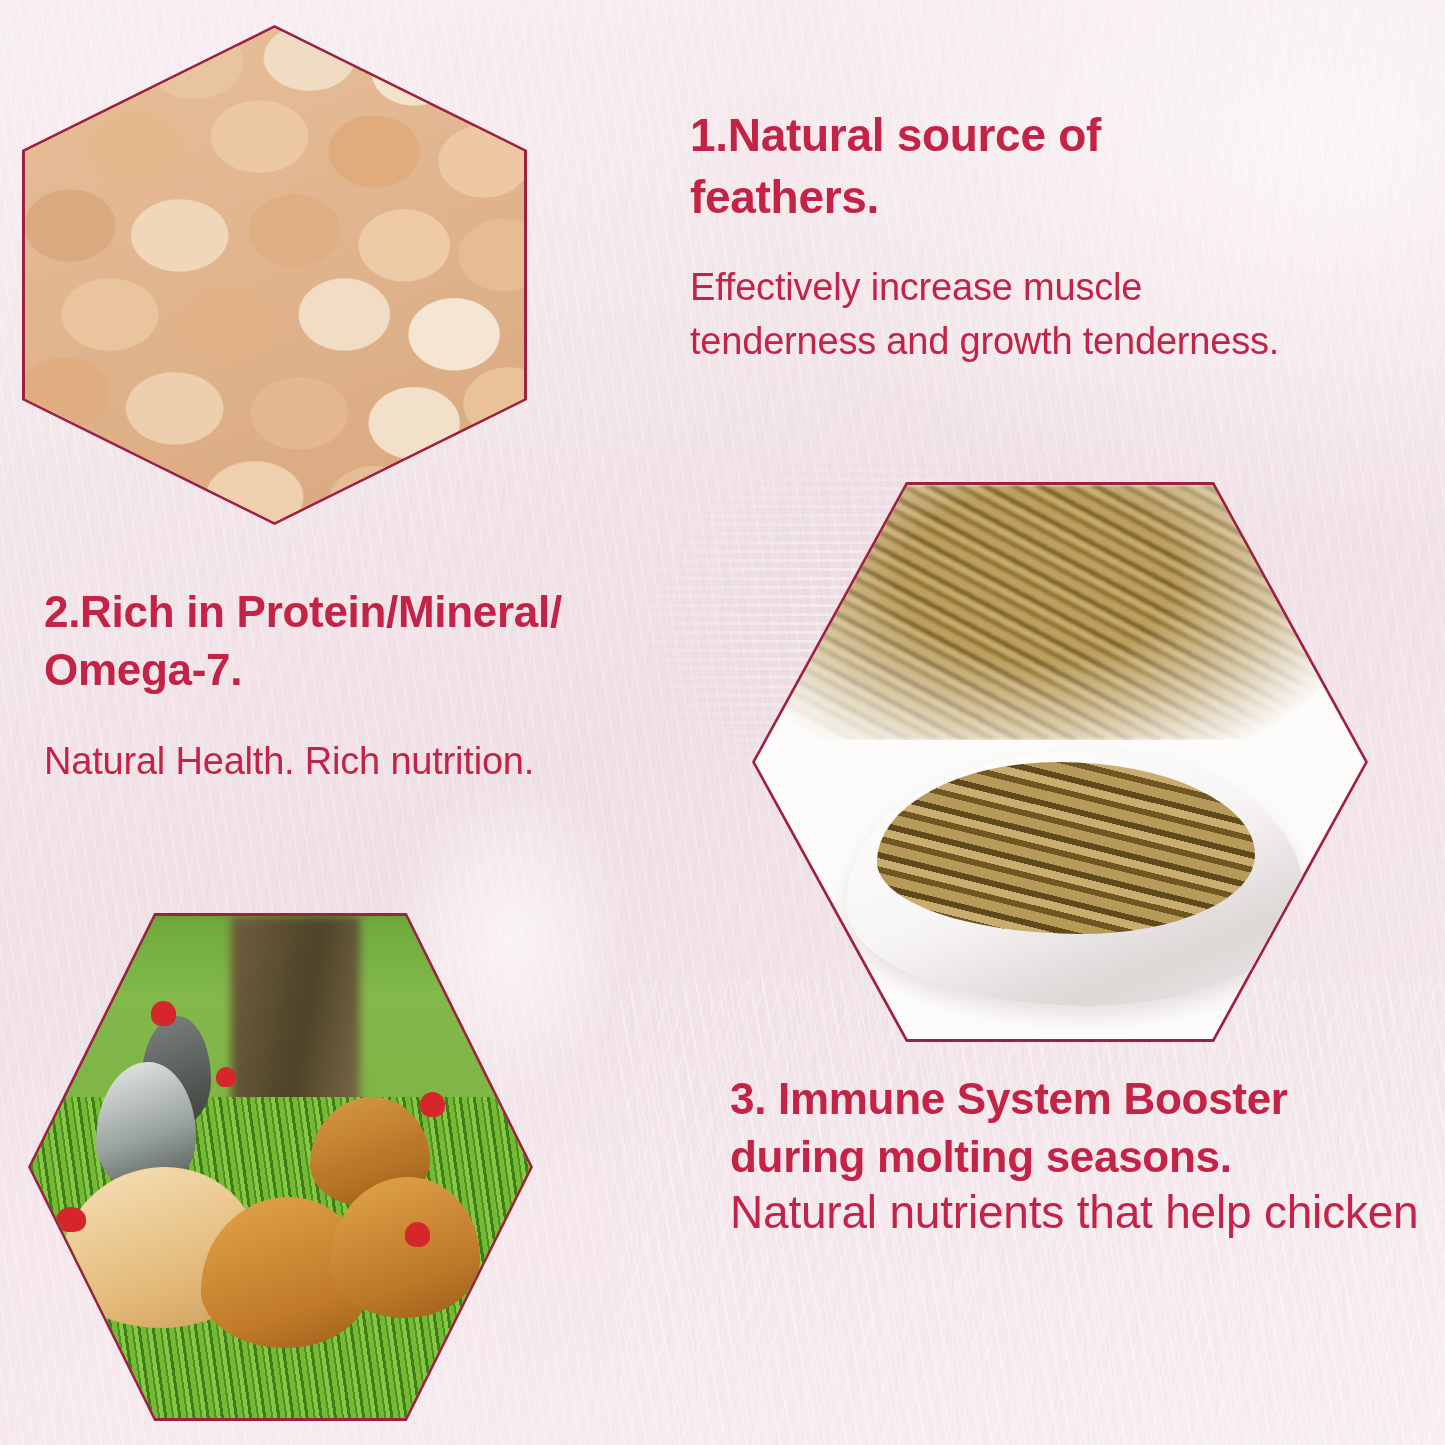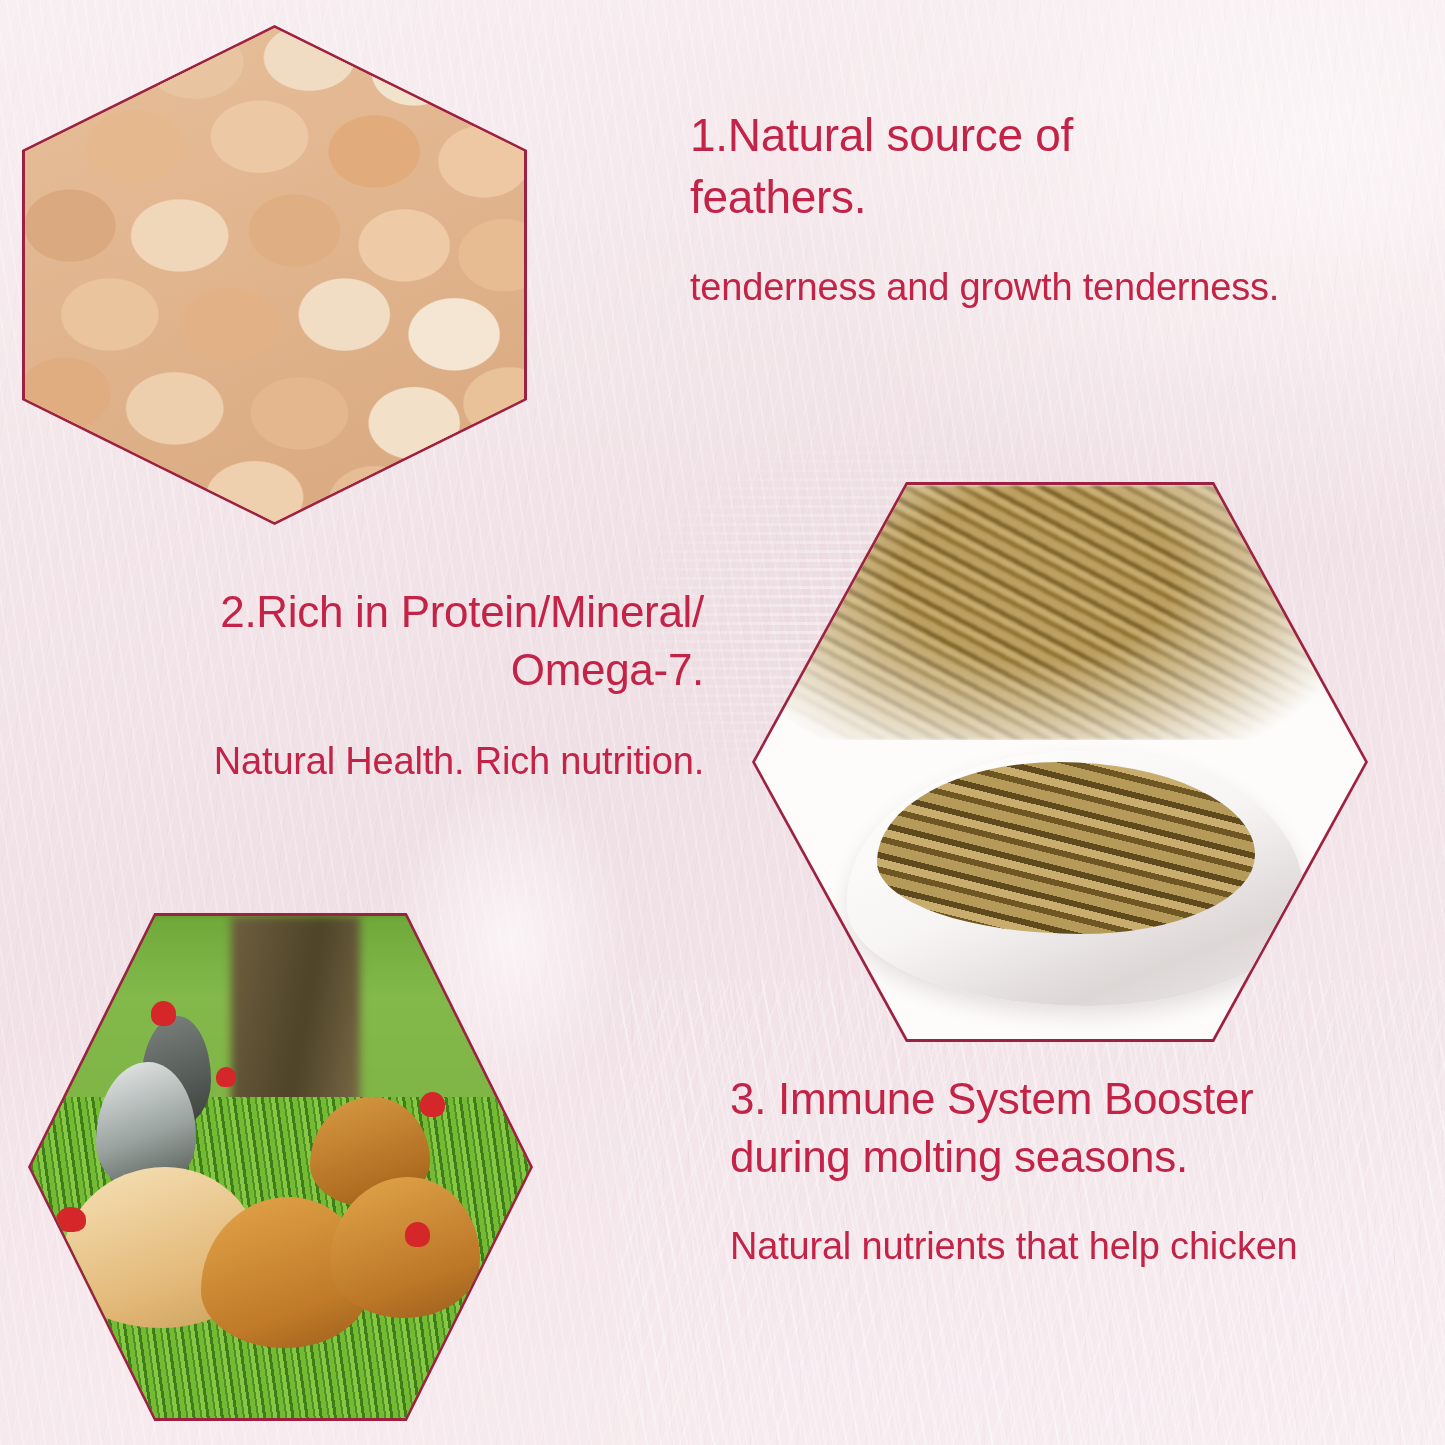--- a/index.html
+++ b/index.html
@@ -167,41 +167,41 @@
   .chick-art .comb{position:absolute;background:#d5262a;border-radius:50% 50% 40% 40%;}
   .chick-art .comb.c1{left:5%;top:58%;width:6%;height:5%;}
   .chick-art .comb.c2{left:75%;top:61%;width:5%;height:5%;}
   .chick-art .comb.c3{left:78%;top:35%;width:5%;height:5%;}
   .chick-art .comb.c4{left:24%;top:17%;width:5%;height:5%;}
   .chick-art .comb.c5{left:37%;top:30%;width:4%;height:4%;}
 
   
   .block{position:absolute;}
   .head{
-    color:#c22346;font-weight:normal;
+    color:#c22346;font-weight:bold;
     font-family:"Liberation Sans","DejaVu Sans",sans-serif;
     letter-spacing:-.3px;
   }
   .sub{
     color:#c22346;font-weight:normal;
     font-family:"Liberation Sans","DejaVu Sans",sans-serif;
     letter-spacing:-.2px;
   }
 
   #block-1{left:690px;top:104px;width:742px;}
   #block-1 .head{font-size:46px;line-height:62px;}
   #block-1 .sub{font-size:38px;line-height:54px;margin-top:32px;}
 
-  #block-2{left:44px;top:583px;width:660px;text-align:right;}
+  #block-2{left:44px;top:583px;width:660px;}
   #block-2 .head{font-size:44px;line-height:58px;}
   #block-2 .sub{font-size:38px;line-height:52px;margin-top:36px;}
 
   #block-3{left:730px;top:1070px;width:716px;}
   #block-3 .head{font-size:44px;line-height:58px;}
-  #block-3 .sub{font-size:38px;line-height:52px;margin-top:34px;}
+  #block-3 .sub{font-size:46px;line-height:52px;}
 </style>
 </head>
 <body>
 
 <div id="poster">
 
   <div class="tex tex-straw"></div>
   <div class="tex-basket"></div>
   <div class="tex-bird"></div>
   <div class="tex-bird2"></div>
@@ -247,20 +247,21 @@
       </div>
     </div>
   </div>
 
   <div class="block" id="block-1">
     <div class="head">
       <div>1.Natural source of</div>
       <div>feathers.</div>
     </div>
     <div class="sub">
+      <div>Effectively increase muscle</div>
       <div>tenderness and growth tenderness.</div>
     </div>
   </div>
 
   <div class="block" id="block-2">
     <div class="head">
       <div>2.Rich in Protein/Mineral/</div>
       <div>Omega-7.</div>
     </div>
     <div class="sub">

